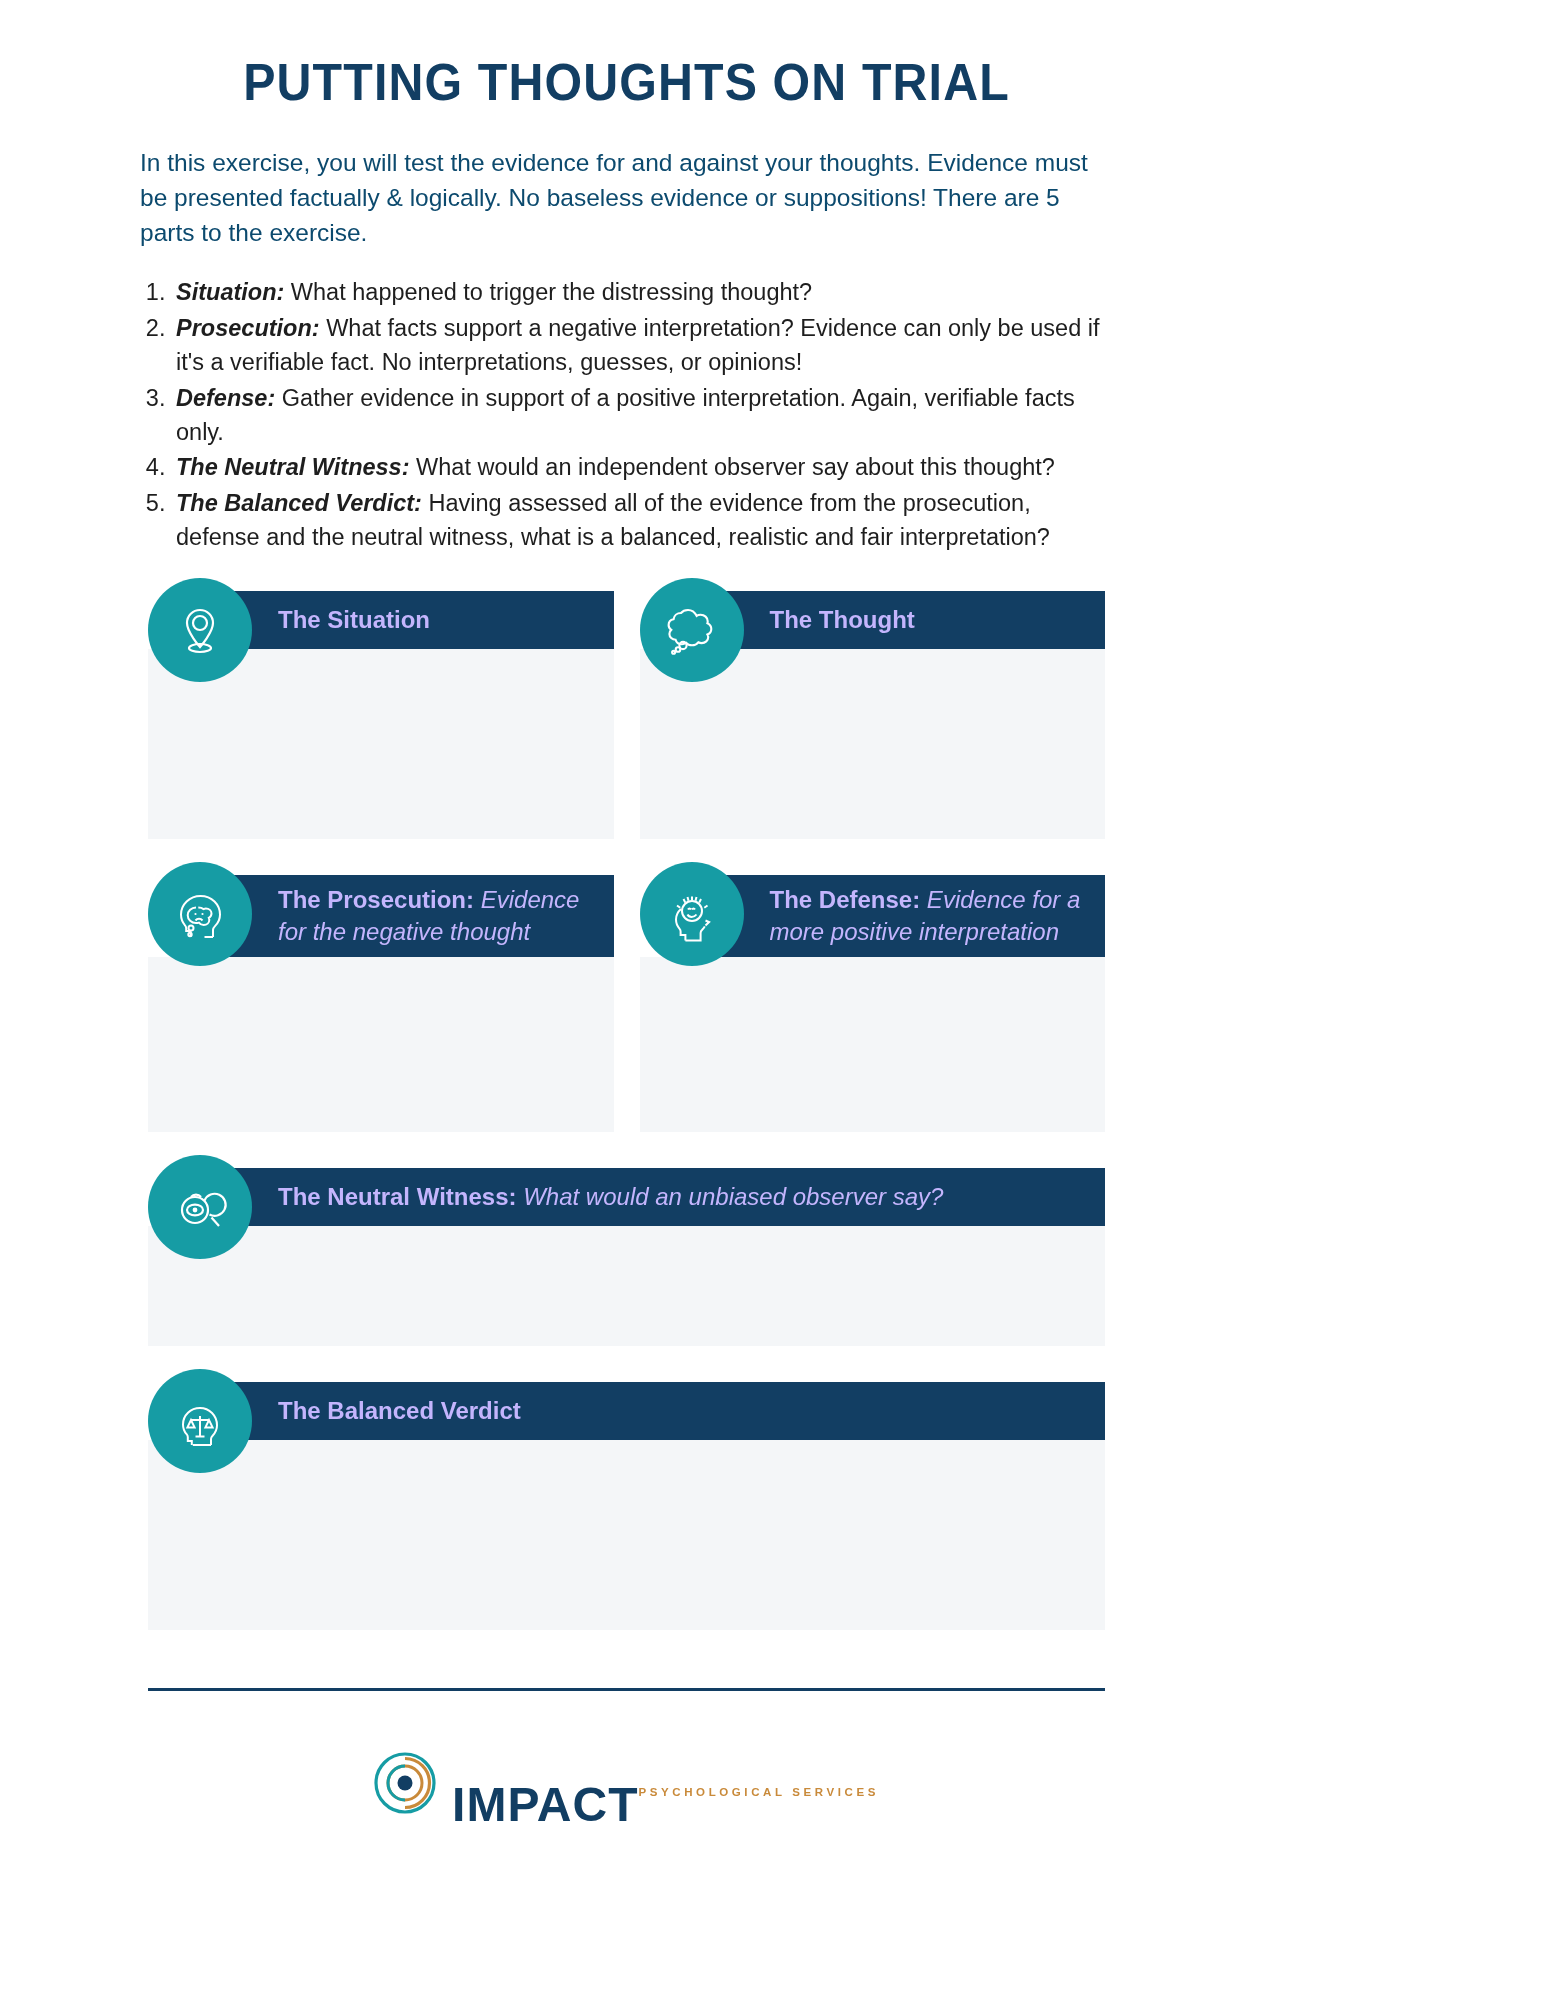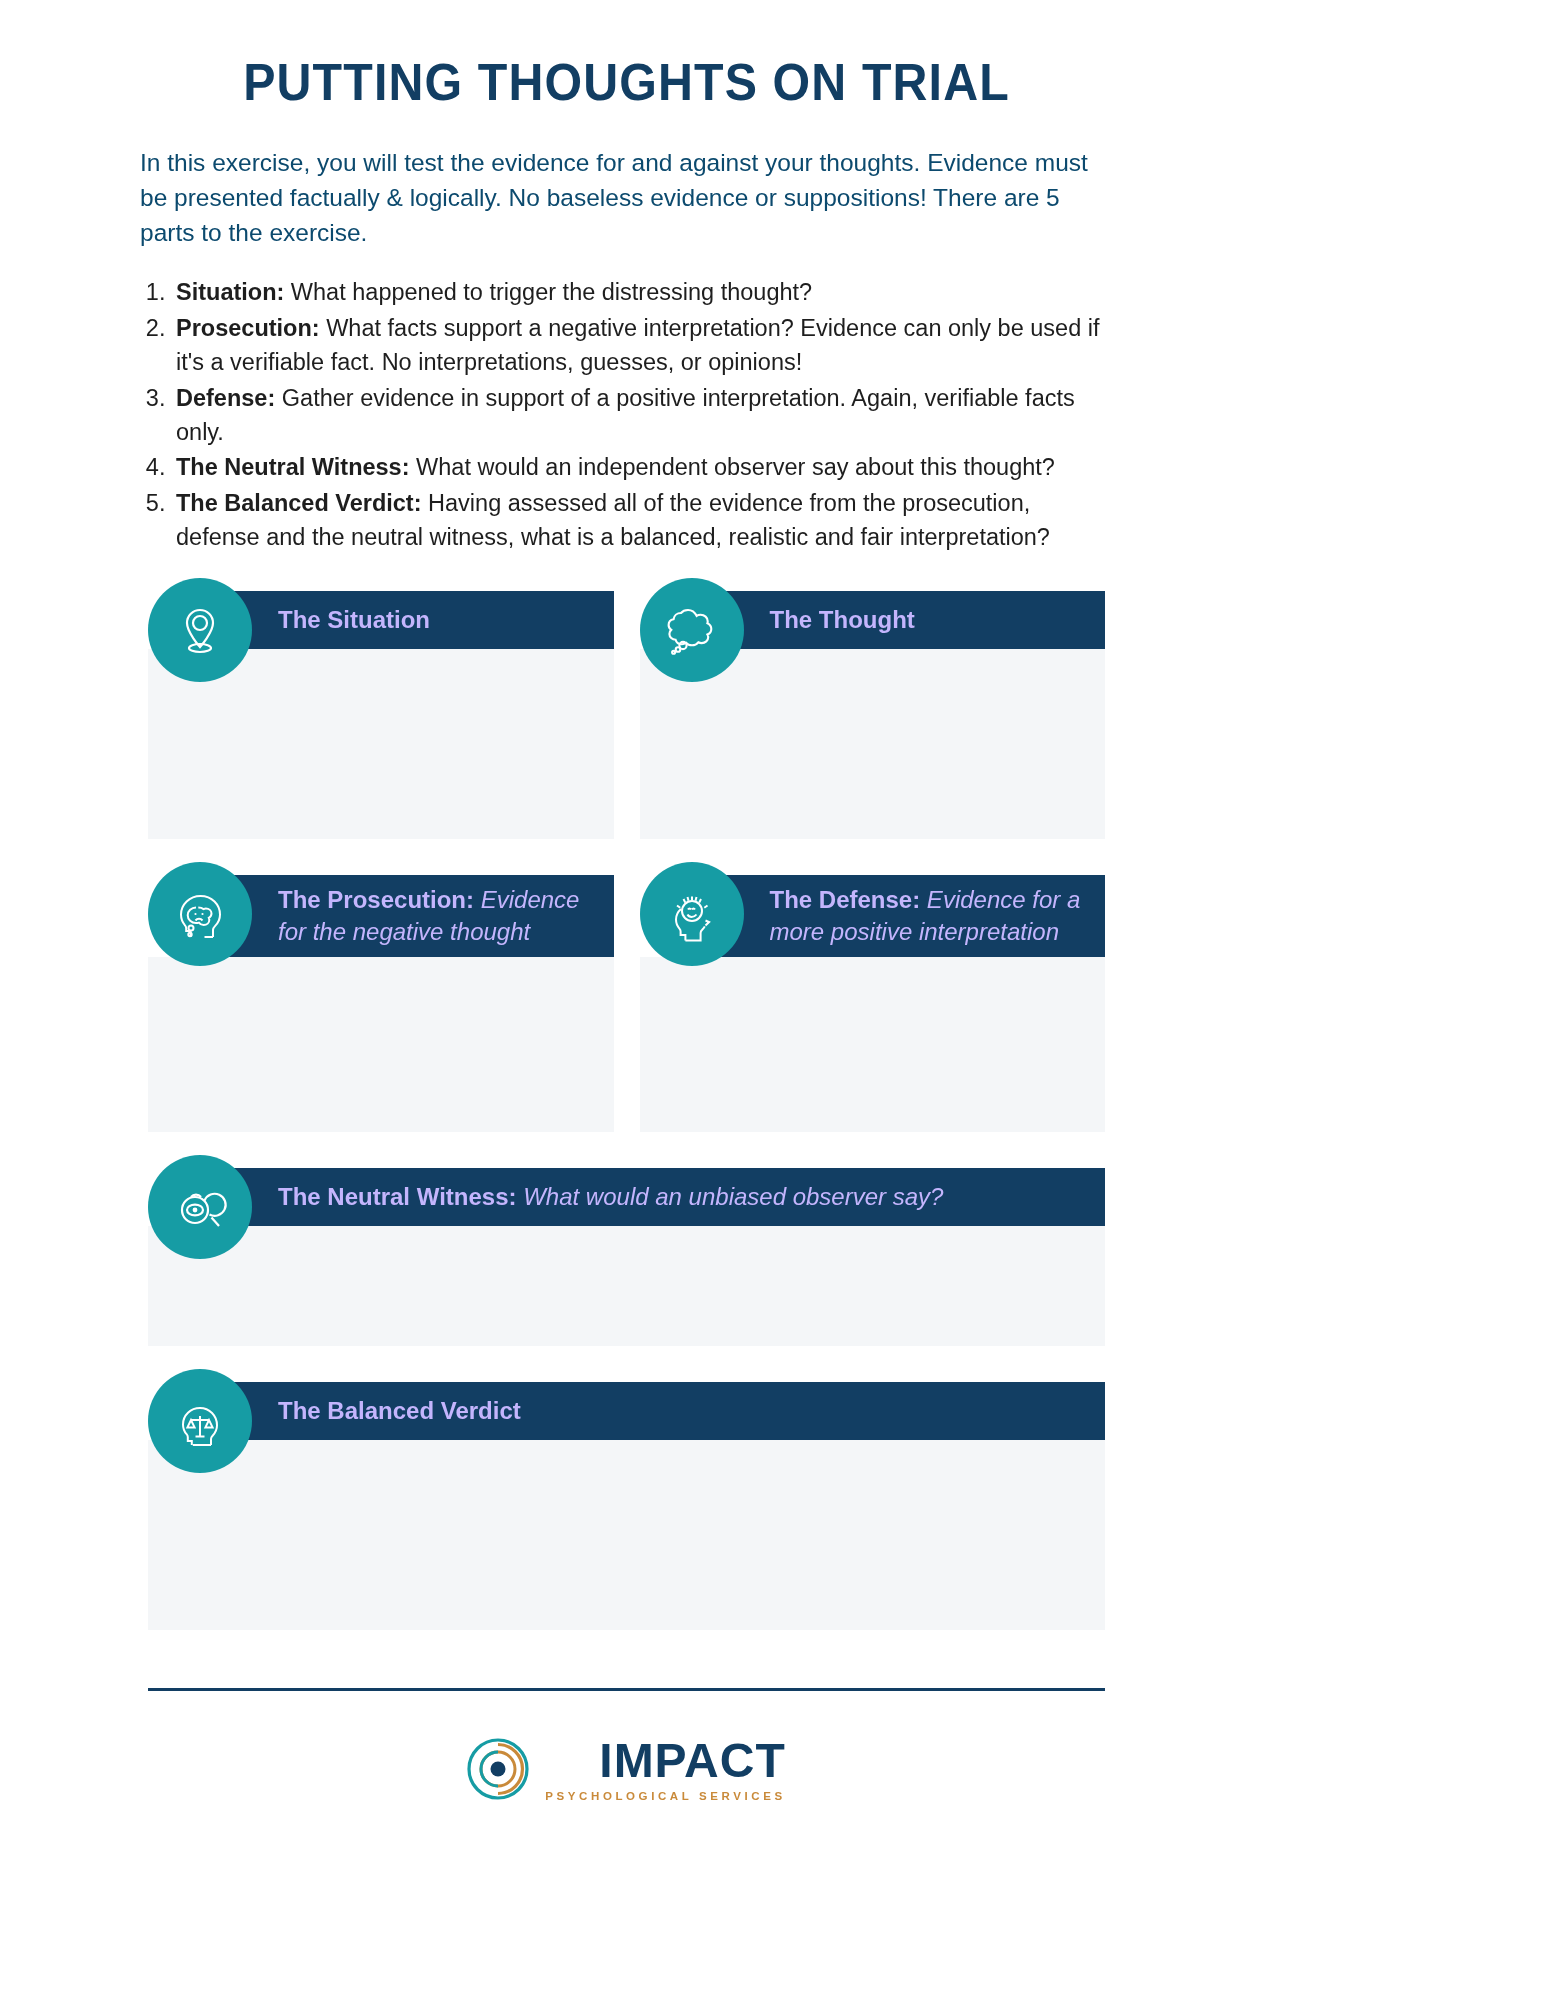--- a/index.html
+++ b/index.html
@@ -35,21 +35,21 @@
 
   
   ol.steps {
     margin:26px 150px 0 150px;
     padding:0 0 0 22px;
     font-size:23.5px;
     line-height:1.44;
     color:#1e1e1e;
   }
   ol.steps li { margin-bottom:2px; padding-left:4px; }
-  ol.steps li b { font-weight:bold; }
+  ol.steps li b { font-weight:bold;font-style:italic; }
 
   
   .sections { position:relative; margin-top:36px; }
   .row { display:flex; gap:26px; margin:0 148px 0 148px; }
   .block { position:relative; flex:1 1 0; margin-bottom:36px; }
   .block.full { flex:1 1 100%; }
 
   .bar {
     background:#123e63;
     min-height:58px;
@@ -94,21 +94,21 @@
     margin:22px 148px 0 148px;
   }
   .logo {
     margin-top:46px;
     display:flex;
     align-items:center;
     justify-content:center;
     gap:16px;
   }
   .logo-mark { width:62px; height:62px; }
-  .logo-text { display:flex; flex-direction:column; align-items:flex-end; }
+  .logo-text { display:flex; align-items:flex-start;margin-top:44px; }
   .logo-word {
     font-size:48px; font-weight:bold; color:#123e63;
     letter-spacing:1px; line-height:1;
   }
   .logo-tag {
     font-size:11.5px; color:#c98a3a; letter-spacing:3.6px;
     margin-top:5px; font-weight:bold;
   }
 </style>
 </head>

